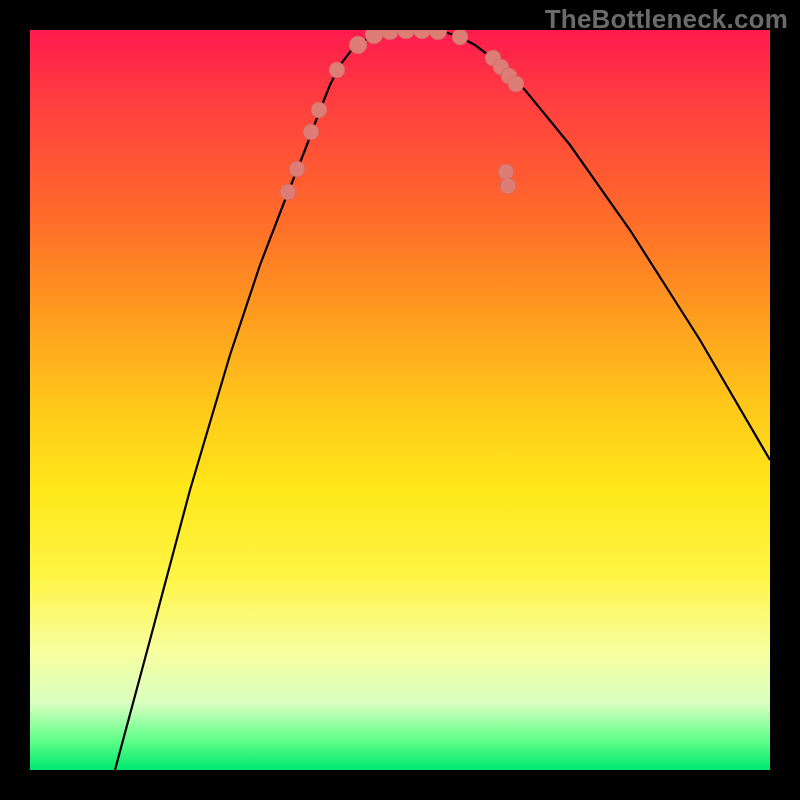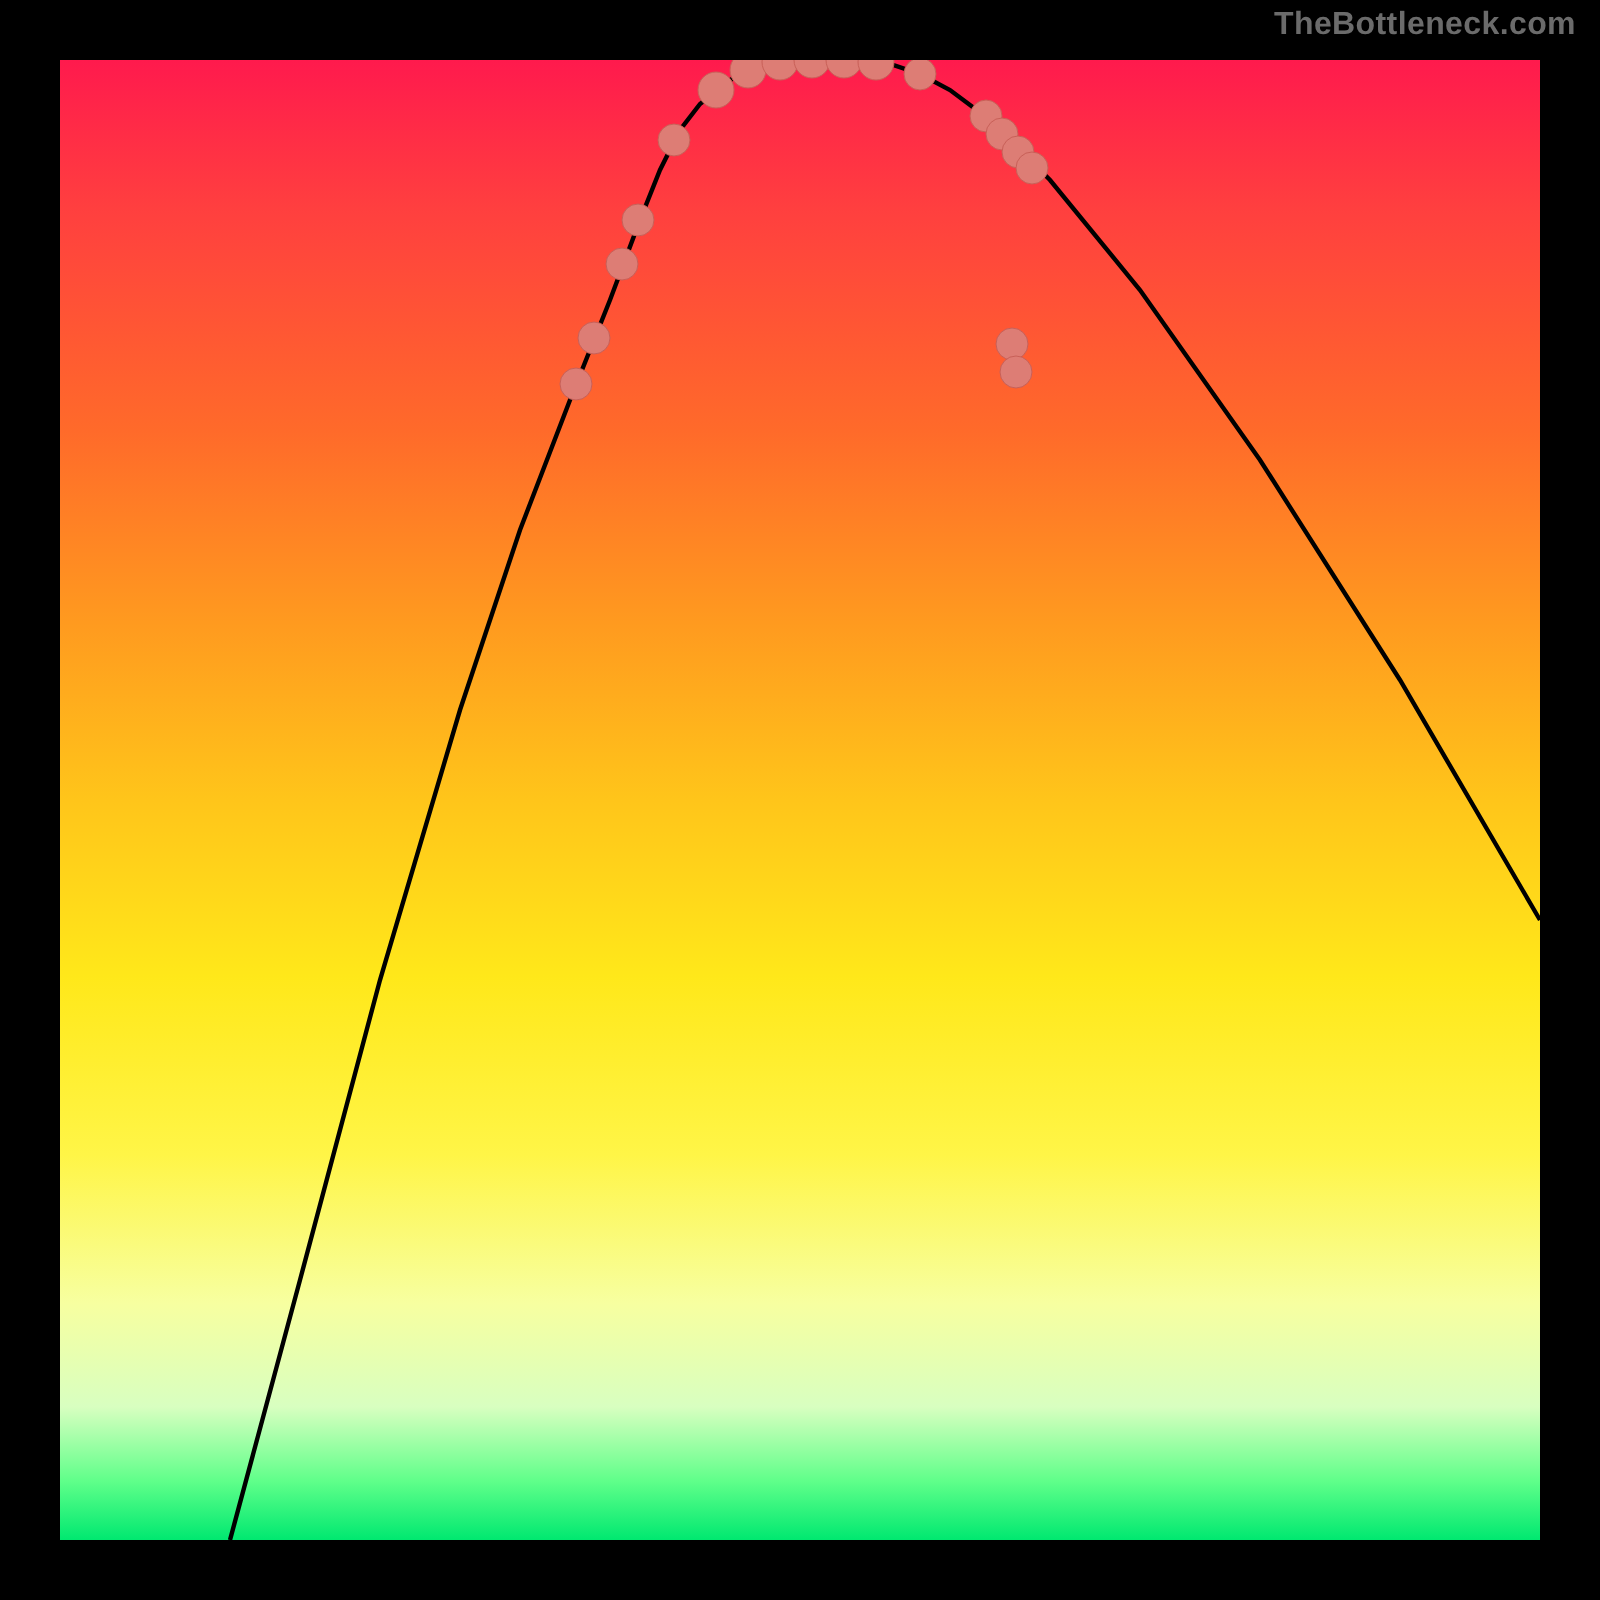--- a/index.html
+++ b/index.html
@@ -34,21 +34,21 @@
       #d8ffc0 91%,
       #60ff8a 96%,
       #00e870 100%
     );
   }
   .watermark {
     position: absolute;
     top: 4px;
     right: 12px;
     font-family: Arial, Helvetica, sans-serif;
-    font-size: 16px;
+    font-size: 26px;
     font-weight: 600;
     color: #6b6b6b;
     letter-spacing: 0.2px;
     user-select: none;
   }
   svg.curve {
     position: absolute;
     left: 0;
     top: 0;
     width: 740px;

